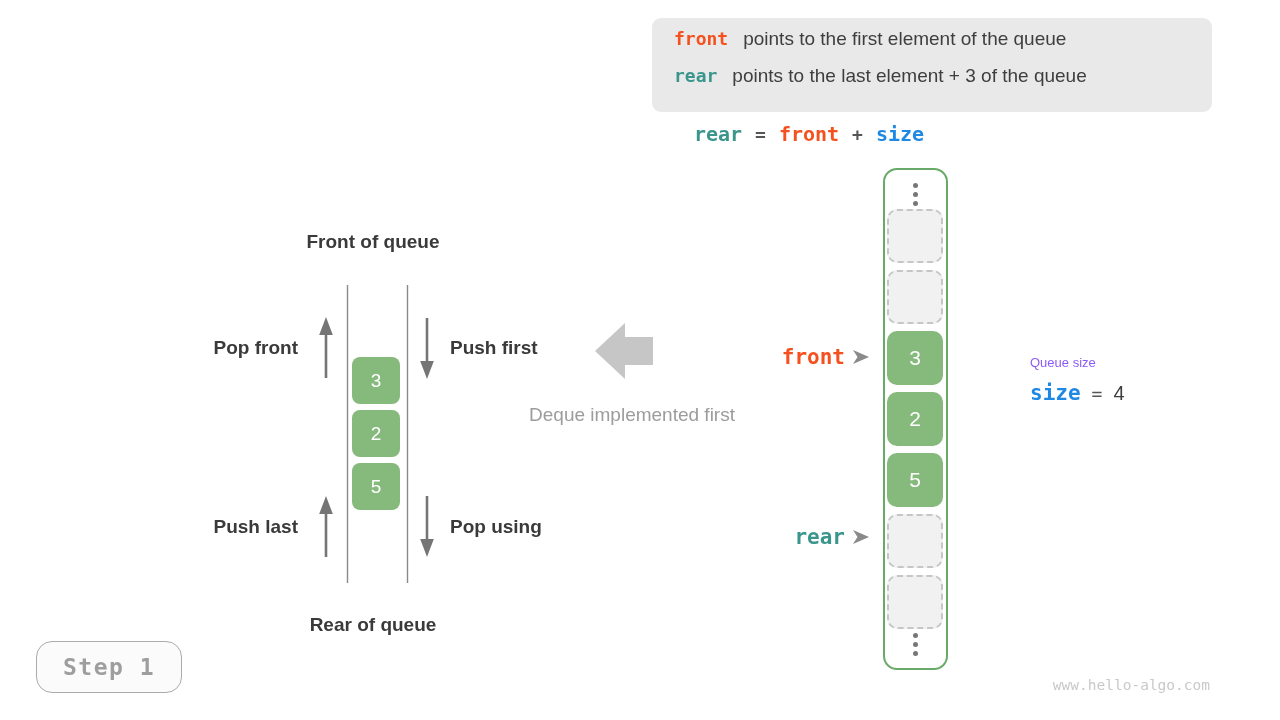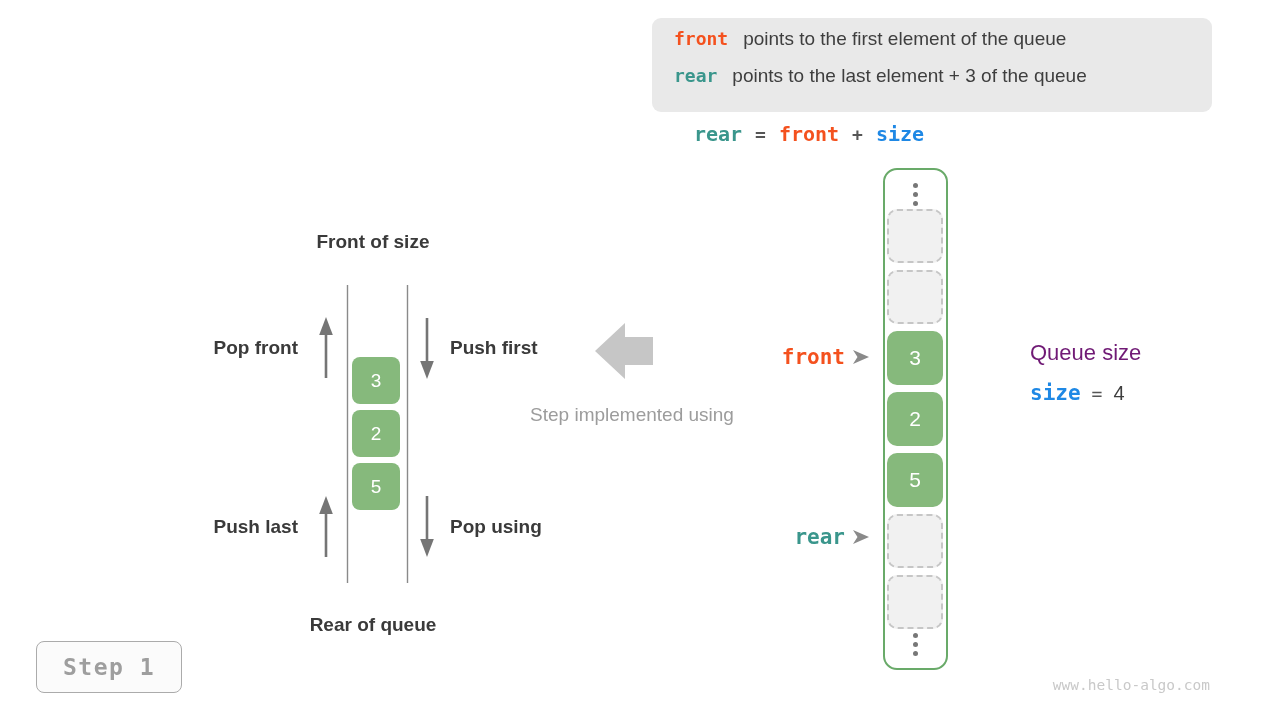--- a/index.html
+++ b/index.html
@@ -49,29 +49,29 @@
   .array-box{
     left:883px;top:168px;width:65px;height:502px;background:#ffffff;
     border:2px solid #69aa69;border-radius:14px;box-sizing:border-box;
   }
   .arr-cell{left:887px;width:56px;height:54px;border-radius:10px;box-sizing:border-box;}
   .arr-filled{background:#86b97c;color:#ffffff;font-size:21px;font-weight:500;text-align:center;line-height:54px;}
   .arr-empty{background:#f1f1f1;border:2px dashed #c6c6c6;}
   .dot{position:absolute;left:913px;width:5px;height:5px;border-radius:50%;background:#777777;}
 
   
-  .qsize-title{left:1030px;top:340px;font-size:22px;color:#701a75;}
+  .qsize-title{left:1030px;top:355px;font-size:13px;color:#8b5cf6;}
   .qsize-line{left:1030px;top:381px;display:flex;align-items:baseline;gap:11px;}
   .qsize-line .var{font-size:21px;font-weight:bold;}
   .qsize-line .eq{font-size:18px;color:#565656;}
   .qsize-line .val{font-size:20px;color:#3e3e3e;}
 
   
   .step-badge{
-    left:36px;top:641px;width:146px;height:52px;background:#fbfbfb;border:1.5px solid #ababab;border-radius:8px;
+    left:36px;top:641px;width:146px;height:52px;background:#fbfbfb;border:1.5px solid #ababab;border-radius:16px;
     display:flex;align-items:center;justify-content:center;
     font-size:23px;font-weight:bold;color:#9e9e9e;letter-spacing:1.5px;box-sizing:border-box;
   }
 
   .watermark{right:54px;top:677px;font-size:14.5px;color:#c9c9c9;}
 
   svg.overlay{position:absolute;left:0;top:0;pointer-events:none;}
 </style>
 </head>
 <body>
@@ -90,33 +90,33 @@
   </div>
 
   <div class="abs formula mono">
     <span class="code-teal">rear</span>
     <span class="op">=</span>
     <span class="code-orange">front</span>
     <span class="op">+</span>
     <span class="code-blue">size</span>
   </div>
 
-  <div class="abs lbl center" style="left:253px;top:231px;width:240px;">Front of size</div>
+  <div class="abs lbl center" style="left:253px;top:231px;width:240px;">Front of queue</div>
   <div class="abs lbl center" style="left:253px;top:614px;width:240px;">Rear of queue</div>
   <div class="abs lbl right" style="left:158px;top:337px;width:140px;">Pop front</div>
   <div class="abs lbl" style="left:450px;top:337px;">Push first</div>
   <div class="abs lbl right" style="left:158px;top:516px;width:140px;">Push last</div>
   <div class="abs lbl" style="left:450px;top:516px;">Pop using</div>
 
   <div class="abs ch-cell" style="top:357px;">3</div>
   <div class="abs ch-cell" style="top:410px;">2</div>
   <div class="abs ch-cell" style="top:463px;">5</div>
 
   <div class="abs caption">
-    <div>Step implemented using</div>
+    <div>Deque implemented first</div>
   </div>
 
   <div class="abs pointer mono code-orange" style="left:695px;top:344px;">front</div>
   <div class="abs pointer mono code-teal" style="left:695px;top:524px;">rear</div>
 
   <div class="abs array-box"></div>
 
   <span class="dot" style="top:183px;"></span>
   <span class="dot" style="top:192px;"></span>
   <span class="dot" style="top:201px;"></span>

